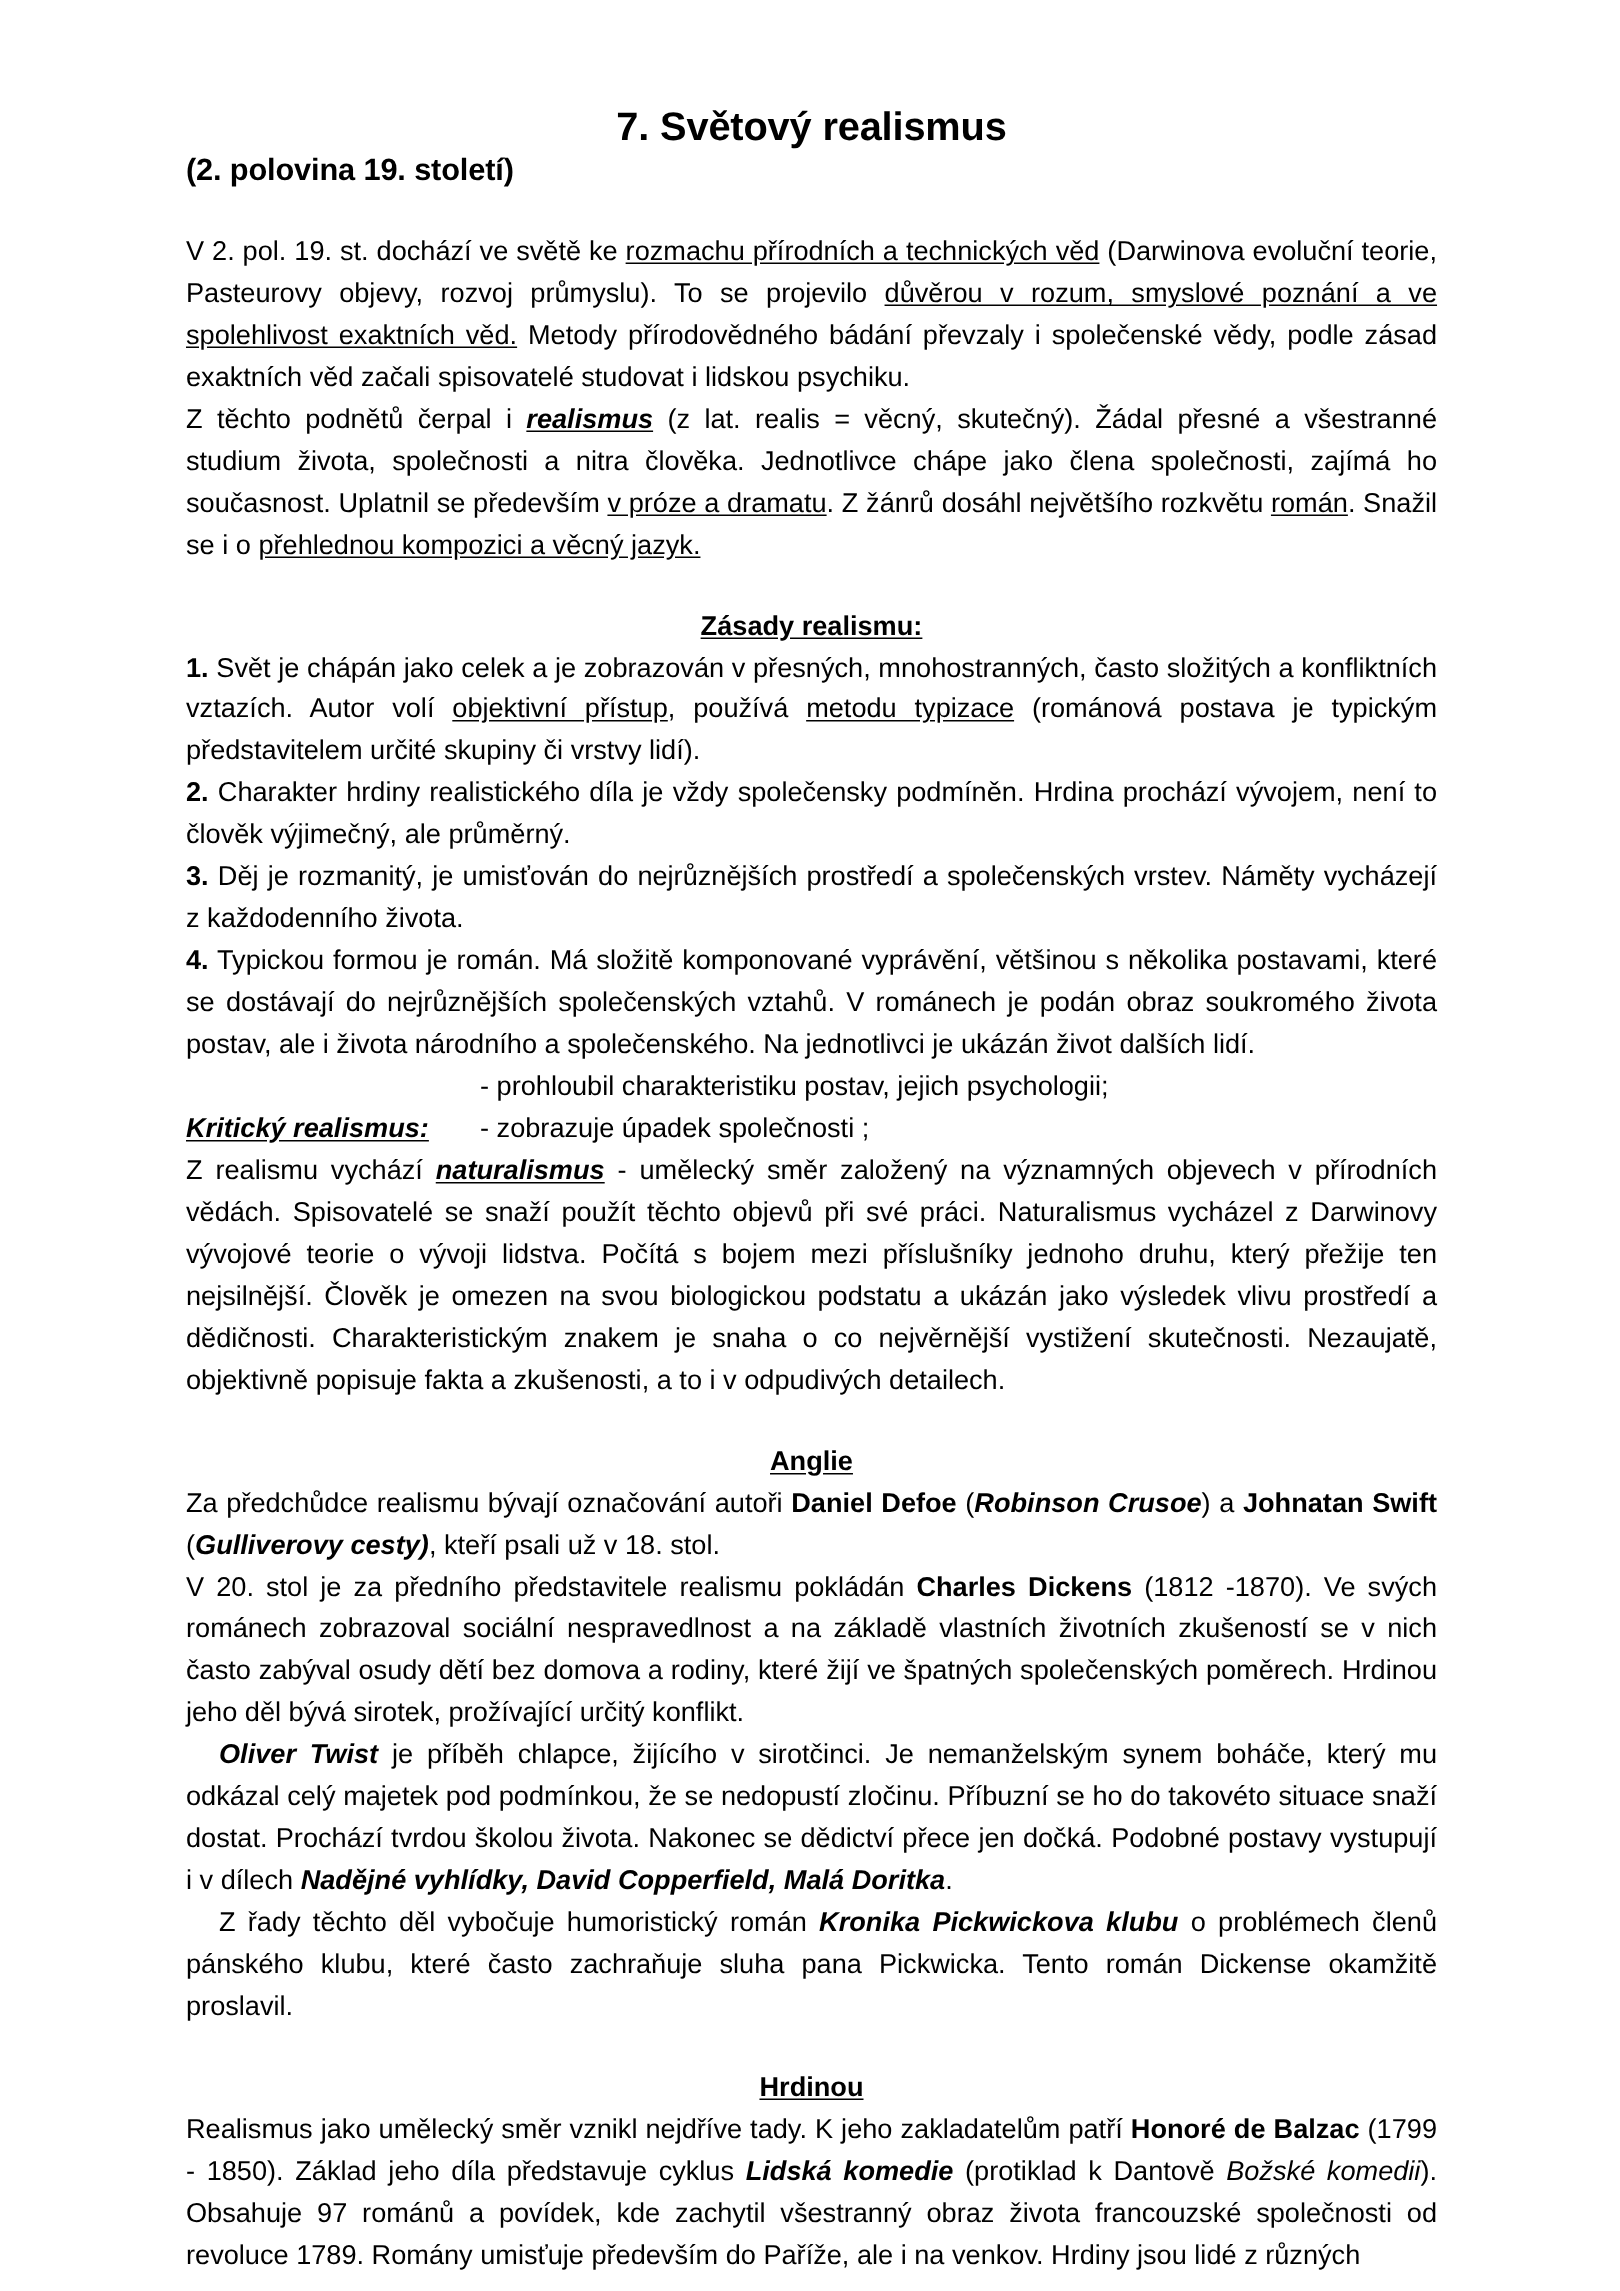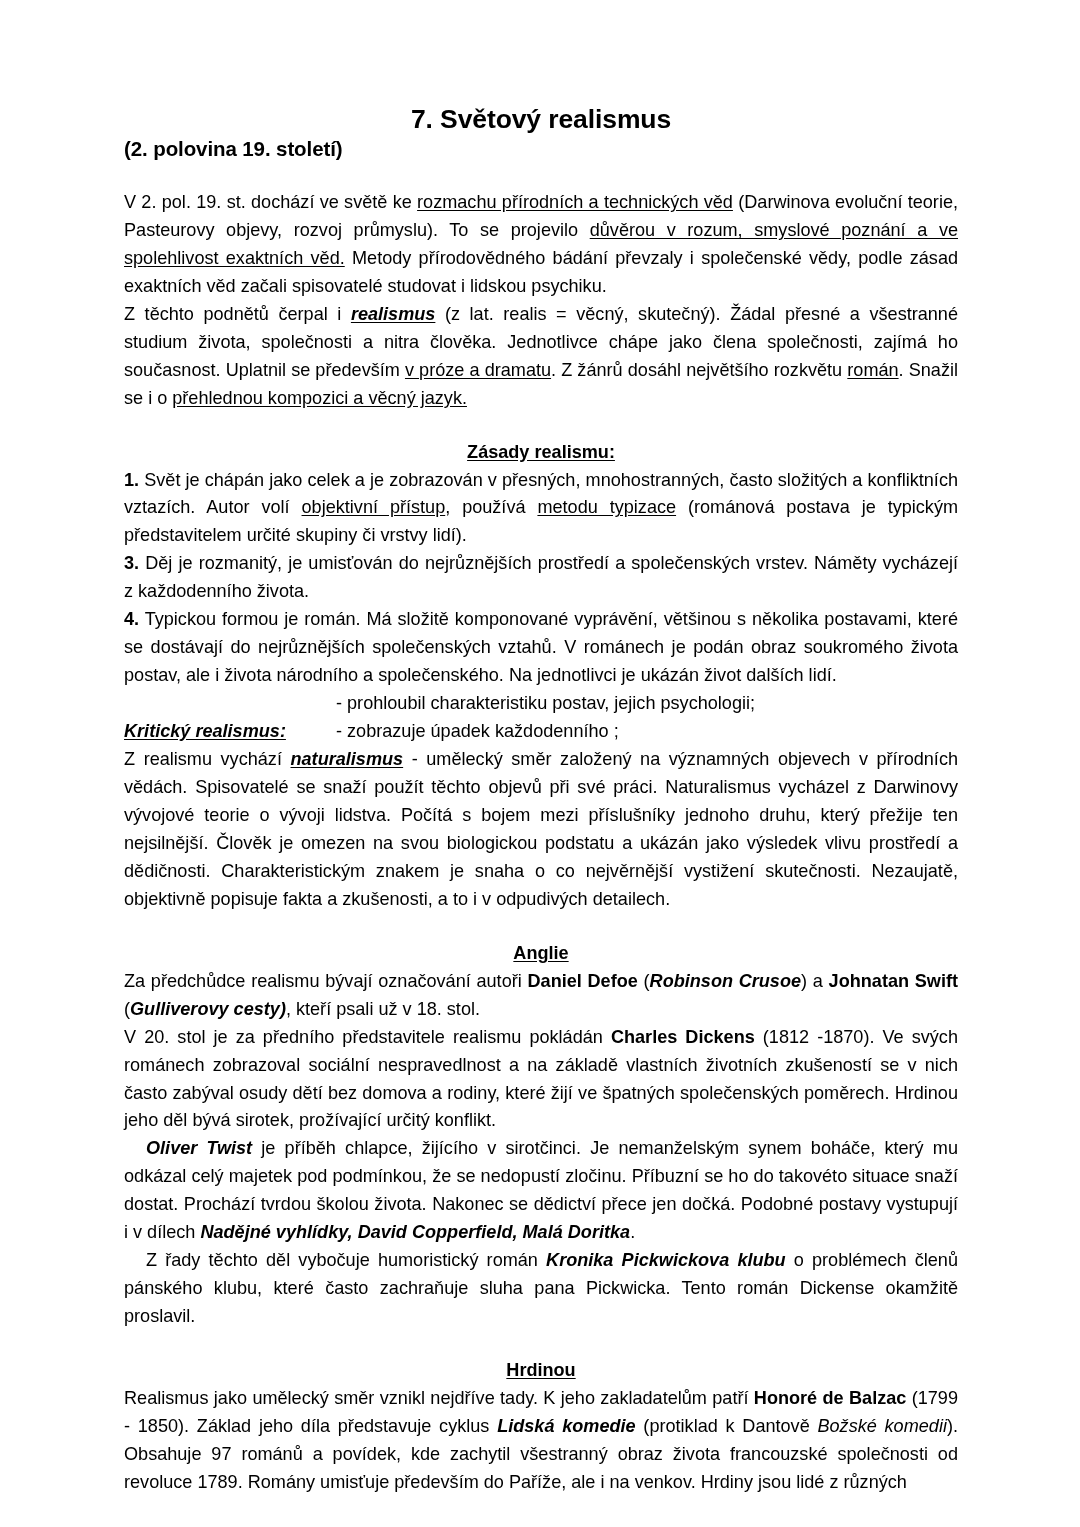--- a/index.html
+++ b/index.html
@@ -14,21 +14,21 @@
     font-family: "Liberation Sans", sans-serif;
     color: #000000;
     overflow: hidden;
   }
   .page {
     position: relative;
     width: 1080px;
     height: 1190px;
     background: #ffffff;
     box-sizing: border-box;
-    padding: 104px 122px 0 124px;
+    padding: 69px 122px 0 124px;
   }
   .doc-title {
     text-align: center;
     font-weight: bold;
     font-size: 26.5px;
     line-height: 1.16;
     letter-spacing: -0.1px;
     margin: 0;
   }
   .doc-subtitle {
@@ -80,21 +80,21 @@
     display: flex;
     align-items: flex-end;
   }
   .krit-label {
     width: 196px;
     flex: 0 0 196px;
   }
   .krit-items {
     flex: 1 1 auto;
   }
-  .krit-items div { text-align: left; margin-left: 16px; }
+  .krit-items div { text-align: left; }
 </style>
 </head>
 <body>
 
 <div class="page">
 
   <h1 class="doc-title">7. Světový realismus</h1>
   <h2 class="doc-subtitle">(2. polovina 19. století)</h2>
 
   <div class="body-block">
@@ -102,30 +102,31 @@
     <p><span>V 2. pol. 19. st. dochází ve světě ke </span><u class="u">rozmachu přírodních a technických věd</u><span> (Darwinova evoluční teorie, Pasteurovy objevy, rozvoj průmyslu). To se projevilo </span><u class="u">důvěrou v rozum, smyslové poznání a ve spolehlivost exaktních věd.</u><span> Metody přírodovědného bádání převzaly i společenské vědy, podle zásad exaktních věd začali spisovatelé studovat i lidskou psychiku.</span></p>
 
     <p><span>Z těchto podnětů čerpal i </span><span class="biu">realismus</span><span> (z lat. realis = věcný, skutečný). Žádal přesné a všestranné studium života, společnosti a nitra člověka. Jednotlivce chápe jako člena společnosti, zajímá ho současnost. Uplatnil se především </span><u class="u">v próze a dramatu</u><span>. Z žánrů dosáhl největšího rozkvětu </span><u class="u">román</u><span>. Snažil se i o </span><u class="u">přehlednou kompozici a věcný jazyk.</u></p>
 
     <div class="gap"></div>
 
     <p class="sec-head-line"><span class="sec-head">Zásady realismu:</span></p>
 
     <p><b>1.</b><span> Svět je chápán jako celek a je zobrazován v přesných, mnohostranných, často složitých a konfliktních vztazích. Autor volí </span><u class="u">objektivní přístup</u><span>, používá </span><u class="u">metodu typizace</u><span> (románová postava je typickým představitelem určité skupiny či vrstvy lidí).</span></p>
 
+    <p><b>2.</b><span> Charakter hrdiny realistického díla je vždy společensky podmíněn. Hrdina prochází vývojem, není to člověk výjimečný,  ale průměrný.</span></p>
 
     <p><b>3.</b><span> Děj je rozmanitý, je umisťován do nejrůznějších prostředí a společenských vrstev. Náměty vycházejí z každodenního života.</span></p>
 
     <p><b>4.</b><span> Typickou formou je román. Má složitě komponované vyprávění, většinou s několika postavami, které se dostávají do nejrůznějších společenských vztahů. V románech je podán obraz soukromého života postav, ale i života národního a společenského. Na jednotlivci je ukázán život dalších lidí.</span></p>
 
     <div class="krit-wrap">
       <div class="krit-label"><span class="biu">Kritický realismus:</span></div>
       <div class="krit-items">
         <div>- prohloubil charakteristiku postav, jejich psychologii;</div>
-        <div>- zobrazuje úpadek každodenního ;</div>
+        <div>- zobrazuje úpadek společnosti ;</div>
       </div>
     </div>
 
     <p><span>Z realismu vychází </span><span class="biu">naturalismus</span><span> - umělecký směr založený na významných objevech v přírodních vědách. Spisovatelé se snaží použít těchto objevů při své práci. Naturalismus vycházel z Darwinovy vývojové teorie o vývoji lidstva. Počítá s bojem mezi příslušníky jednoho druhu, který přežije ten nejsilnější. Člověk je omezen na svou biologickou podstatu a ukázán jako výsledek vlivu prostředí a dědičnosti. Charakteristickým znakem je snaha o co nejvěrnější vystižení skutečnosti. Nezaujatě, objektivně popisuje fakta a zkušenosti, a to i v odpudivých detailech.</span></p>
 
     <div class="gap"></div>
 
     <p class="sec-head-line"><span class="sec-head">Anglie</span></p>
 
     <p><span>Za předchůdce realismu bývají označování autoři </span><b>Daniel Defoe</b><span> (</span><span class="bi">Robinson Crusoe</span><span>) a </span><b>Johnatan Swift</b><span> (</span><span class="bi">Gulliverovy cesty)</span><span>, kteří psali už v 18. stol.</span></p>

